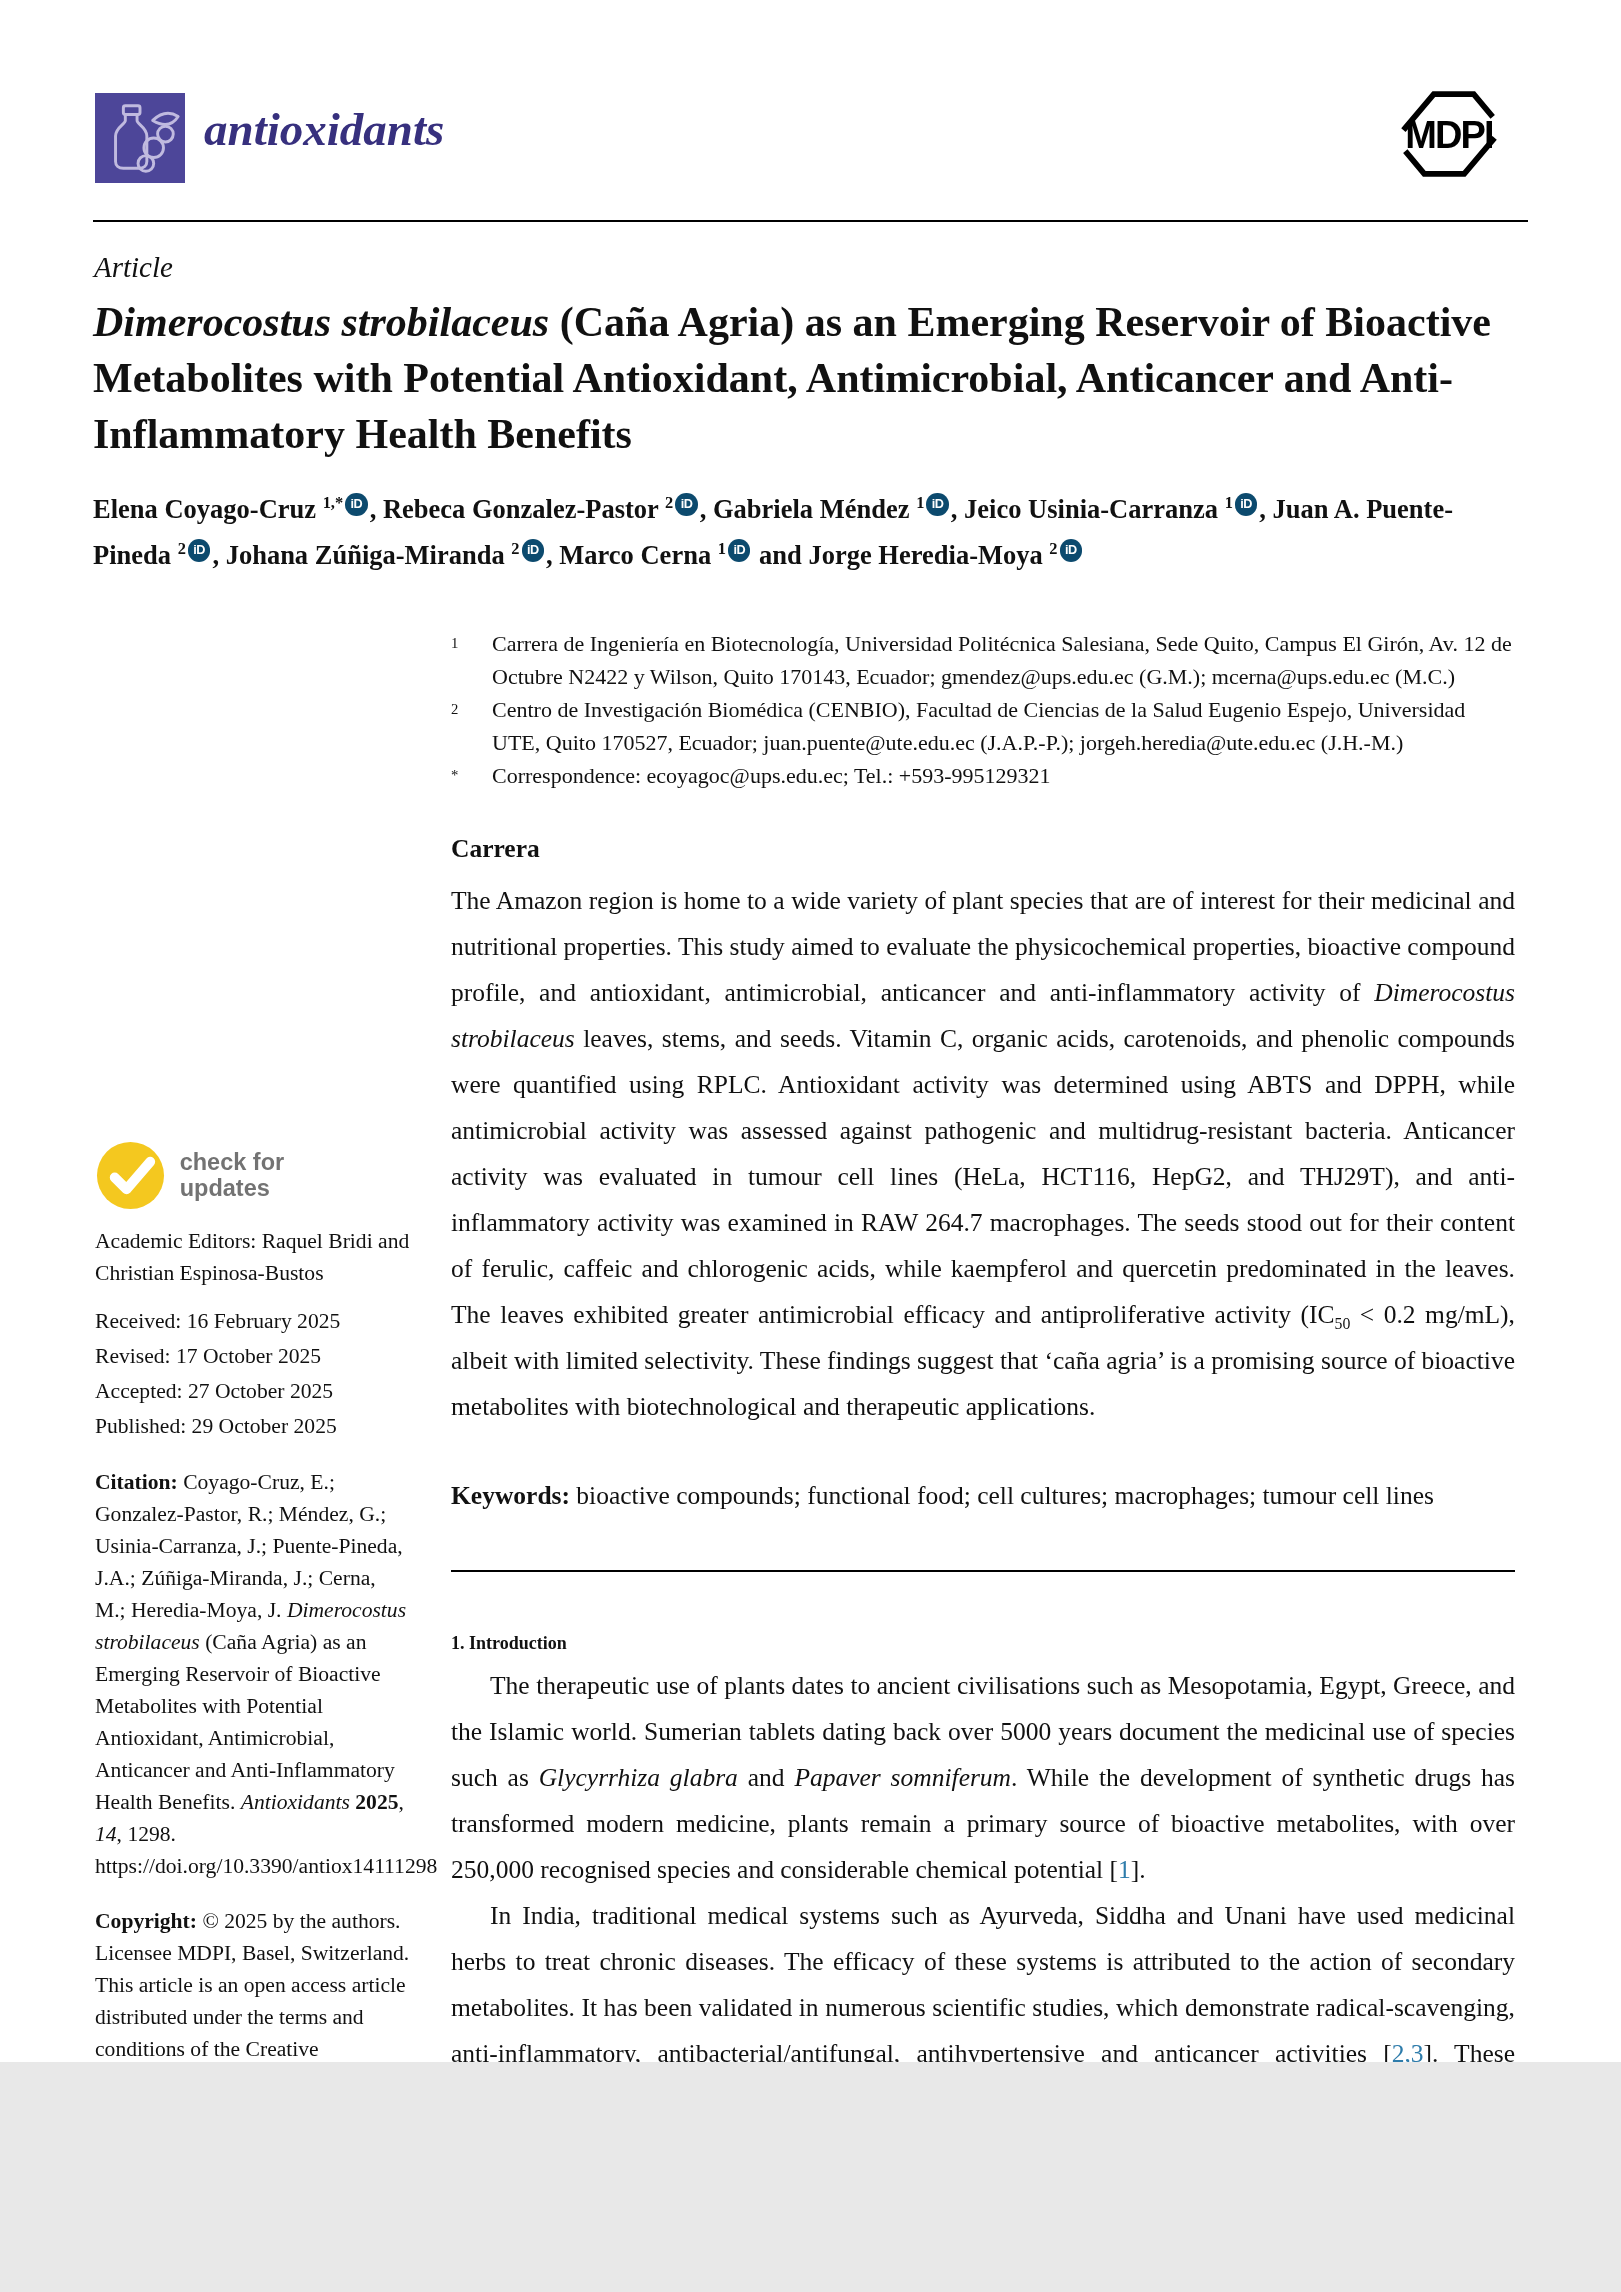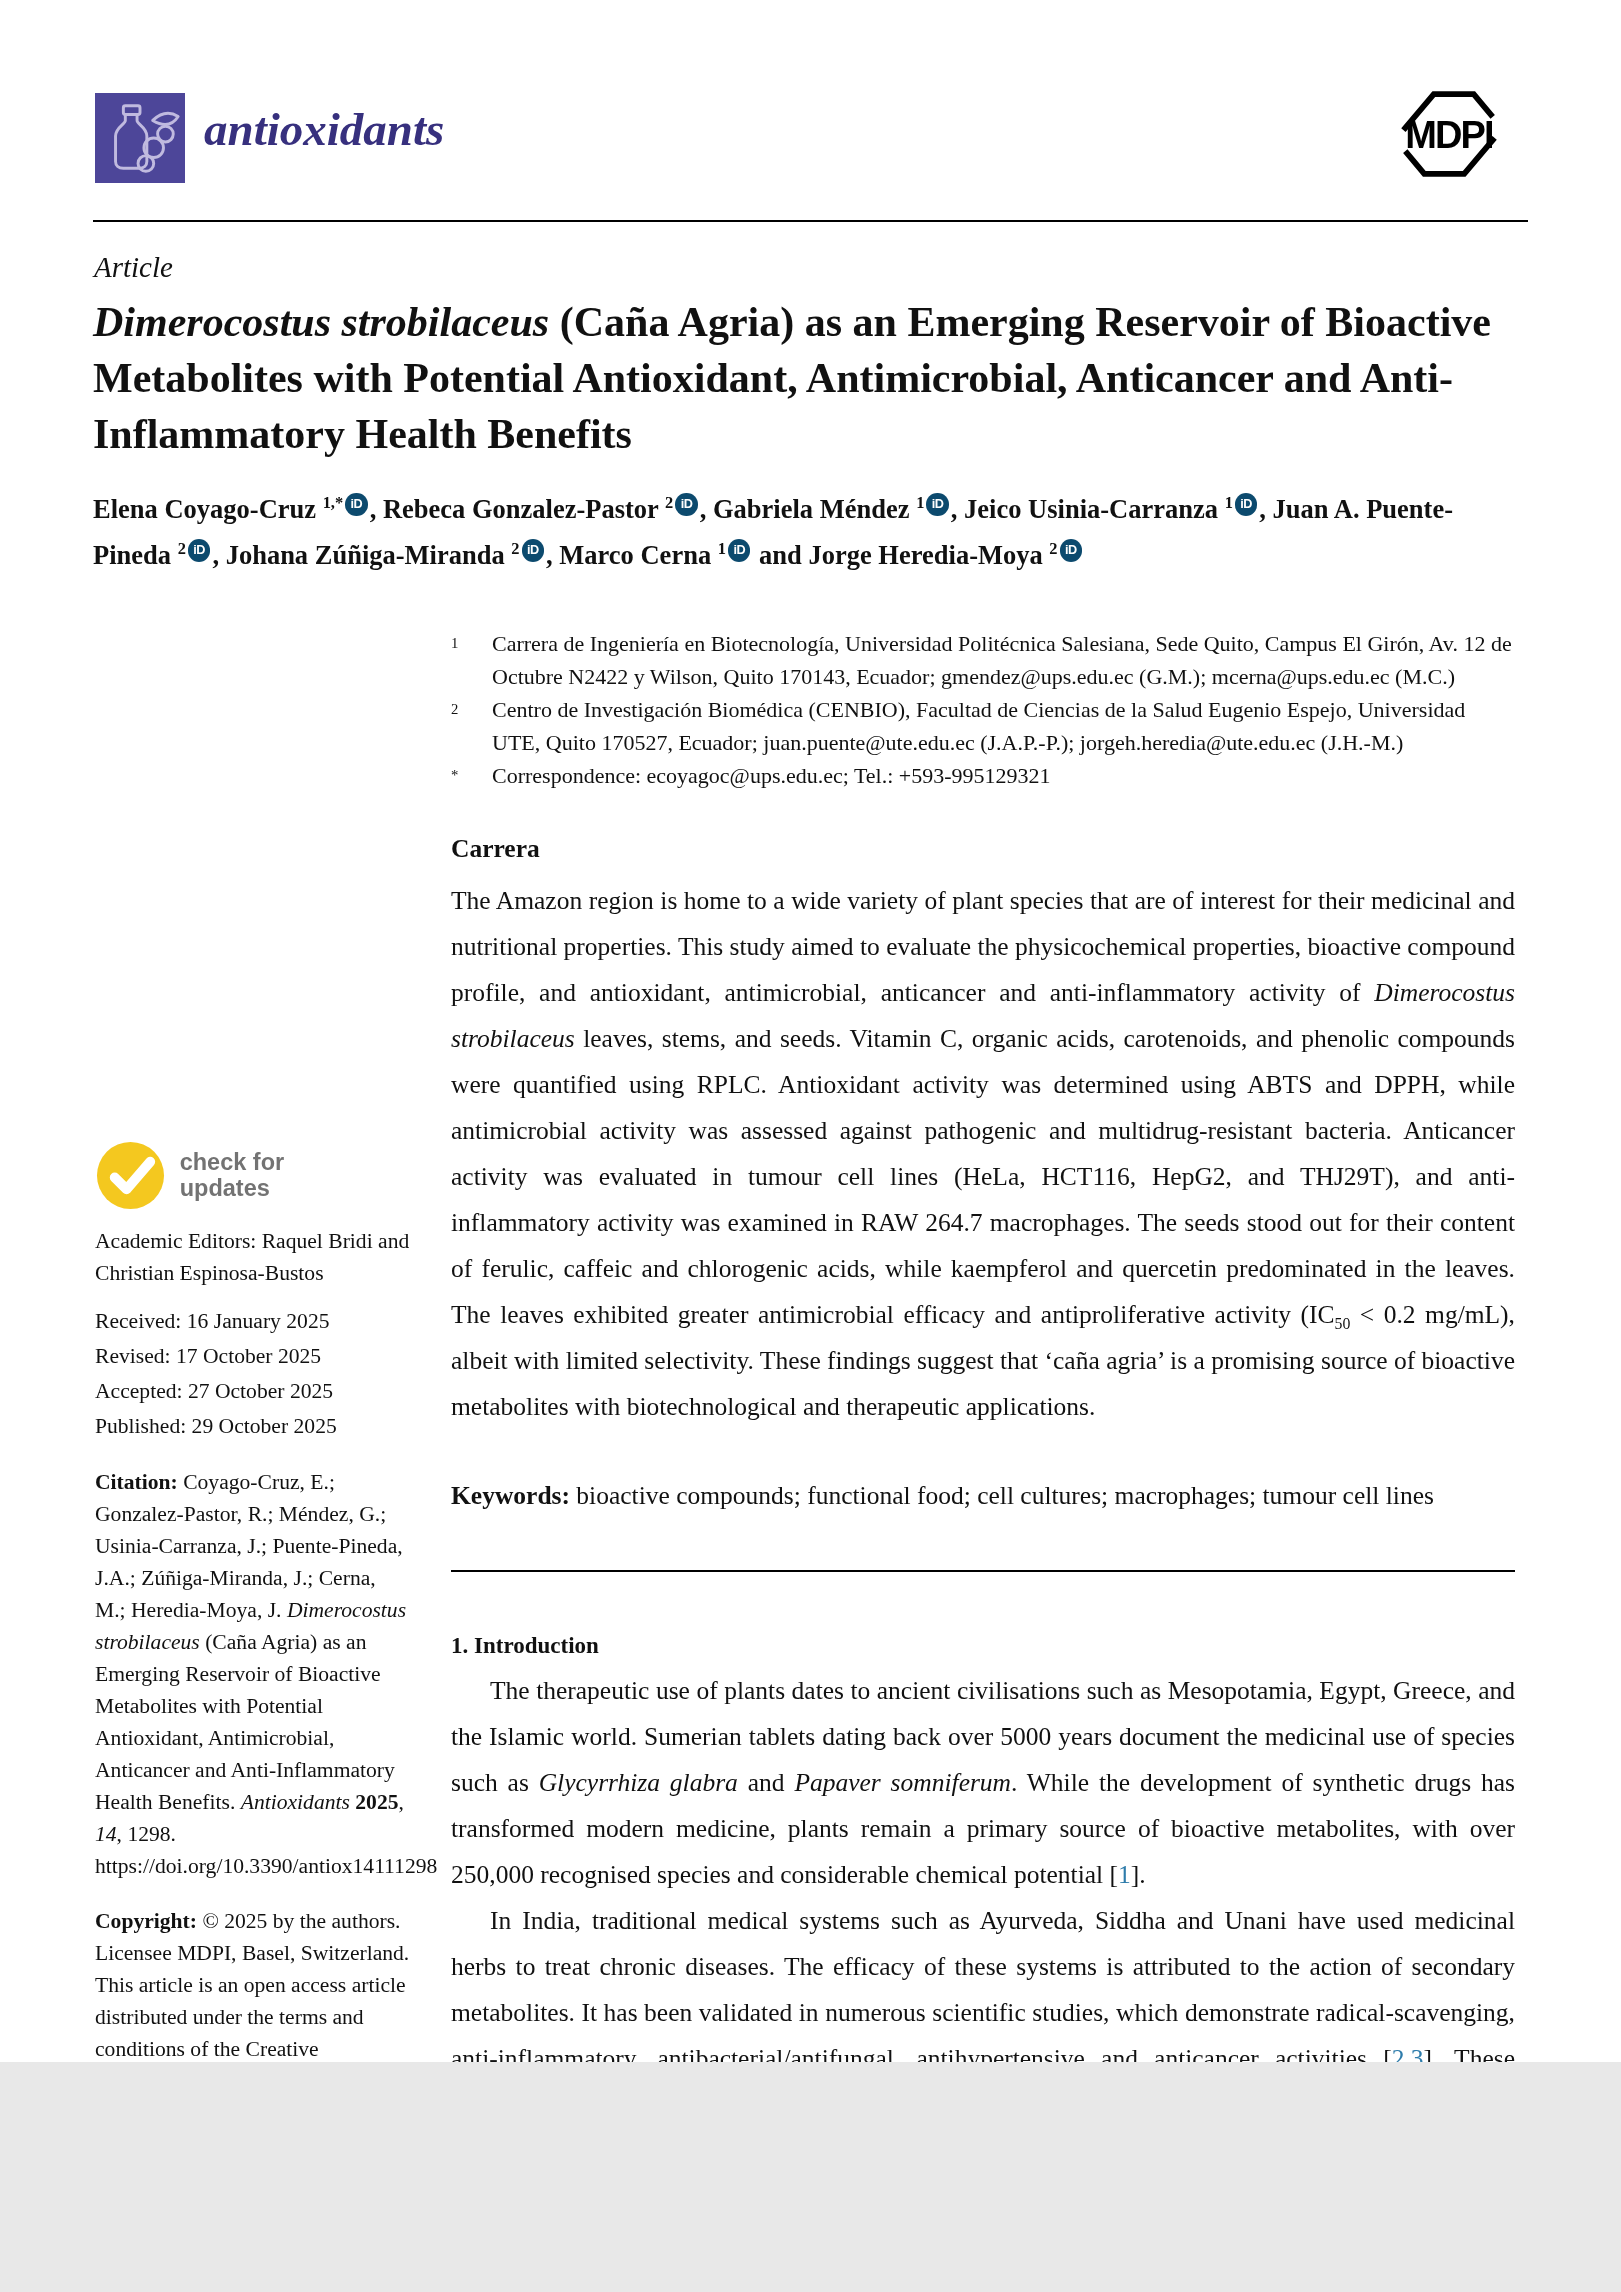--- a/index.html
+++ b/index.html
@@ -19,21 +19,21 @@
   
   .right-col{position:absolute;left:451px;top:627px;width:1064px;}
   .affil{display:flex;font-size:22px;line-height:33px;}
   .affil-marker{width:41px;flex:none;}
   .affil-marker span{font-size:14.7px;position:relative;top:-2.9px;}
   .affil-text{flex:1;}
   .abstract-heading{font-size:25.5px;font-weight:700;margin-top:39px;}
   .abstract-body{font-size:25.5px;line-height:46px;text-align:justify;margin-top:13.7px;}
   .keywords{font-size:25.5px;line-height:46px;text-align:justify;margin-top:43px;}
   .divider{height:2px;background:#000;margin-top:51px;}
-  .intro-heading{font-size:23px;font-weight:700;margin-top:61px;}
+  .intro-heading{font-size:18px;font-weight:700;margin-top:61px;}
   .para{font-size:25.5px;line-height:46px;text-align:justify;text-indent:39px;margin-top:9.8px;}
   .para + .para{margin-top:0;}
   
   .left-col{position:absolute;left:95px;top:1140px;width:316px;font-size:21.6px;line-height:32px;}
   .badge{display:flex;align-items:center;}
   .badge-circle{width:71px;height:71px;flex:none;}
   .badge-text{margin-left:13.7px;font-family:"Liberation Sans",sans-serif;font-weight:700;font-size:23.5px;line-height:25.5px;color:#737373;}
   .editors{margin-top:13.7px;}
   .dates{margin-top:15.7px;line-height:35px;}
   .citation{margin-top:21.6px;}
@@ -121,21 +121,21 @@
       </svg>
       <div class="badge-text">
         <div>check for</div>
         <div>updates</div>
       </div>
     </div>
 
     <div class="editors">Academic Editors: Raquel Bridi and Christian Espinosa-Bustos</div>
 
     <div class="dates">
-      <div><span>Received:</span> <span>16 January 2025</span></div>
+      <div><span>Received:</span> <span>16 February 2025</span></div>
       <div><span>Revised:</span> <span>17 October 2025</span></div>
       <div><span>Accepted:</span> <span>27 October 2025</span></div>
       <div><span>Published:</span> <span>29 October 2025</span></div>
     </div>
 
     <div class="citation"><span class="seg-b">Citation: </span><span>Coyago-Cruz, E.; Gonzalez-Pastor, R.; Méndez, G.; Usinia-Carranza, J.; Puente-Pineda, J.A.; Zúñiga-Miranda, J.; Cerna, M.; Heredia-Moya, J. </span><span class="seg-i">Dimerocostus strobilaceus</span><span> (Caña Agria) as an Emerging Reservoir of Bioactive Metabolites with Potential Antioxidant, Antimicrobial, Anticancer and Anti-Inflammatory Health Benefits. </span><span class="seg-i">Antioxidants </span><span class="seg-b">2025</span><span>, </span><span class="seg-i">14</span><span>, 1298. https://doi.org/10.3390/antiox14111298</span></div>
 
     <div class="copyright"><span class="seg-b">Copyright: </span><span>© 2025 by the authors. Licensee MDPI, Basel, Switzerland. This article is an open access article distributed under the terms and conditions of the Creative Commons Attribution (CC BY) license (https://creativecommons.org/licenses/by/4.0/).</span></div>
   </div>
 

